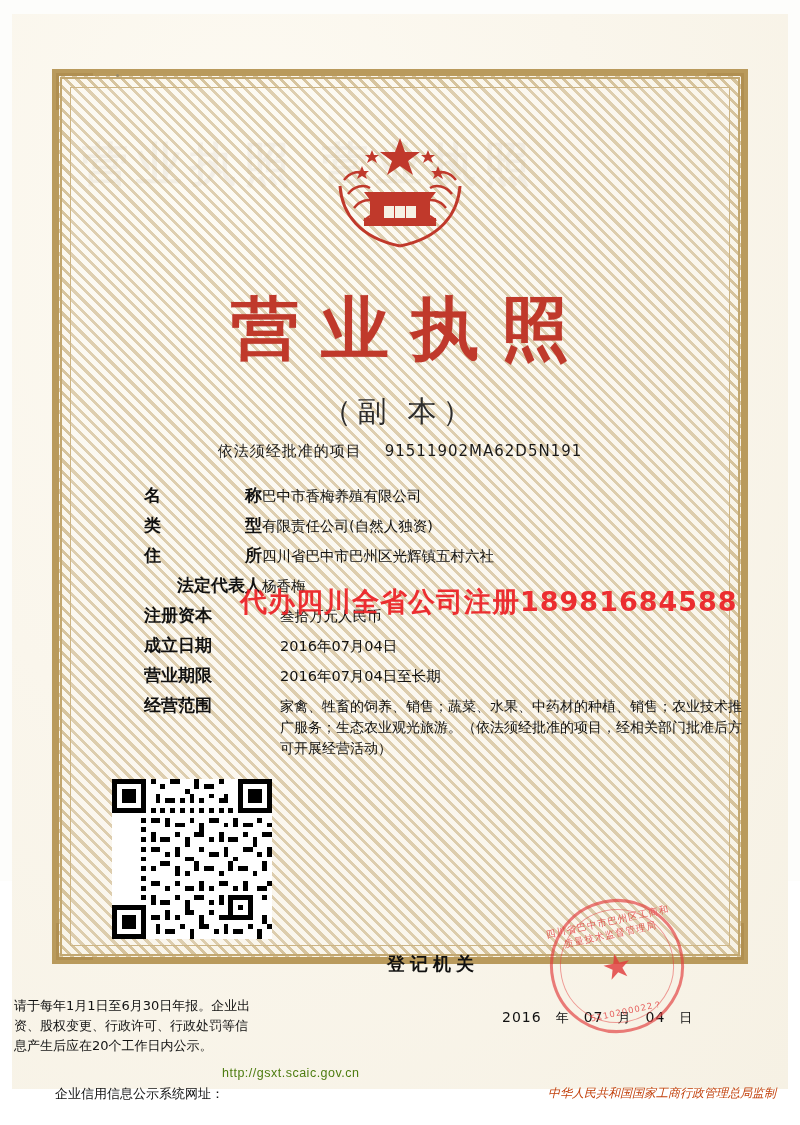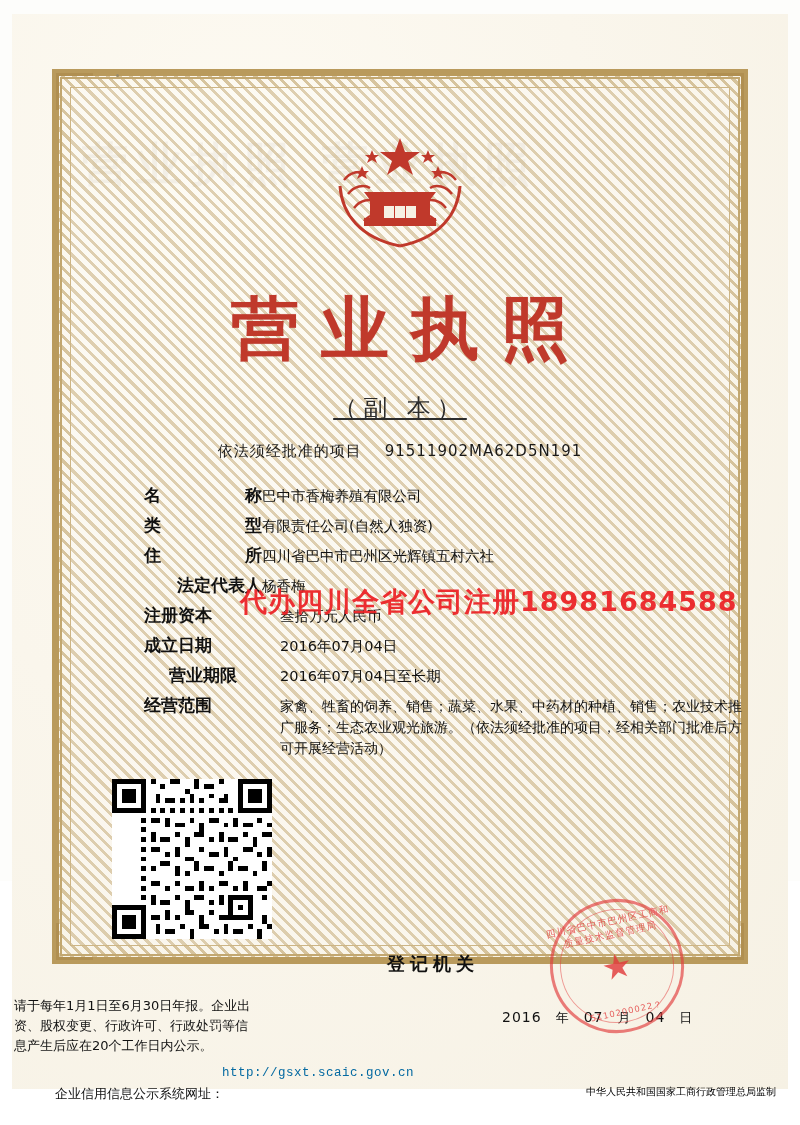--- a/index.html
+++ b/index.html
@@ -59,21 +59,21 @@
   
   .title {
     position:absolute; left:0; right:0; top:270px; text-align:center;
     font-family:"DejaVu Sans", sans-serif;
     font-size:68px; font-weight:bold; color:#c0392b;
     letter-spacing:22px; text-indent:22px;
     text-shadow:0 0 1px rgba(150,30,20,0.4);
   }
   .subtitle {
     position:absolute; left:0; right:0; top:378px; text-align:center;
-    font-size:24px; color:#2d2d2d; letter-spacing:6px;text-decoration:underline;
+    font-size:29px; color:#2d2d2d; letter-spacing:6px;
   }
   .credit-code {
     position:absolute; left:0; right:0; top:428px; text-align:center;
     font-size:15px; color:#1a1a1a; letter-spacing:1px;
   }
 
   
   .fields { position:absolute; left:132px; top:470px; width:600px; }
   .frow { display:flex; align-items:flex-start; margin-bottom:7px; }
   .flabel {
@@ -143,26 +143,26 @@
   .note-left {
     position:absolute; left:14px; top:996px; width:240px;
     font-size:13px; color:#111; line-height:20px;
   }
   .site-label {
     position:absolute; left:55px; top:1085px;
     font-size:13px; color:#111;
   }
   .site-url {
     position:absolute; left:222px; top:1066px;
-    font-size:12.5px; color:#0369a1; font-family:Liberation Mono, monospace;
+    font-size:12.5px; color:#4d7c0f; font-family:Liberation Sans, sans-serif;
     letter-spacing:0.5px;
   }
   .issuer {
     position:absolute; right:24px; top:1085px;
-    font-size:10px; color:#000000;
+    font-size:12px; color:#c2410c;font-style:italic;
   }
   
   .speck { position:absolute; left:104px; top:60px; width:3px; height:3px;
            background:#9a8a66; border-radius:50%; }
 </style>
 </head>
 <body>
 
 <div class="page">
   <div class="paper">
@@ -261,21 +261,21 @@
       </div>
 
       <div class="frow">
         <div class="flabel" style="justify-content:space-between;padding-right:18px">
           <span>成立日期</span>
         </div>
         <div class="fvalue">2016年07月04日</div>
       </div>
 
       <div class="frow">
-        <div class="flabel" style="justify-content:center;padding-right:18px">
+        <div class="flabel" style="justify-content:flex-start;padding-right:18px">
           <span>营业期限</span>
         </div>
         <div class="fvalue">2016年07月04日至长期</div>
       </div>
 
       <div class="frow">
         <div class="flabel" style="justify-content:flex-start;padding-right:18px">
           <span>经营范围</span>
         </div>
         <div class="fvalue small">家禽、牲畜的饲养、销售；蔬菜、水果、中药材的种植、销售；农业技术推广服务；生态农业观光旅游。（依法须经批准的项目，经相关部门批准后方可开展经营活动）</div>

